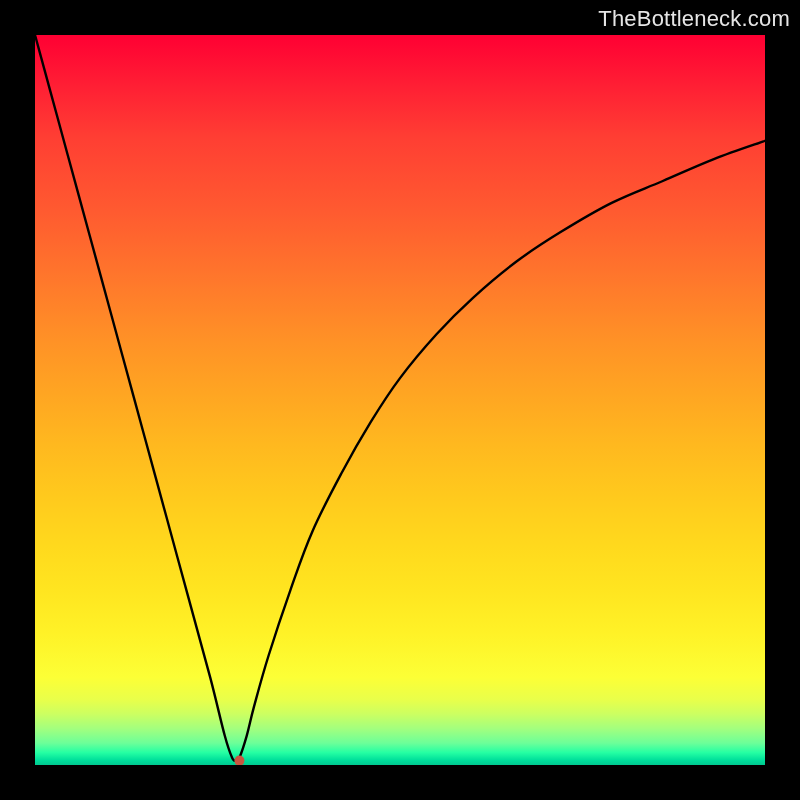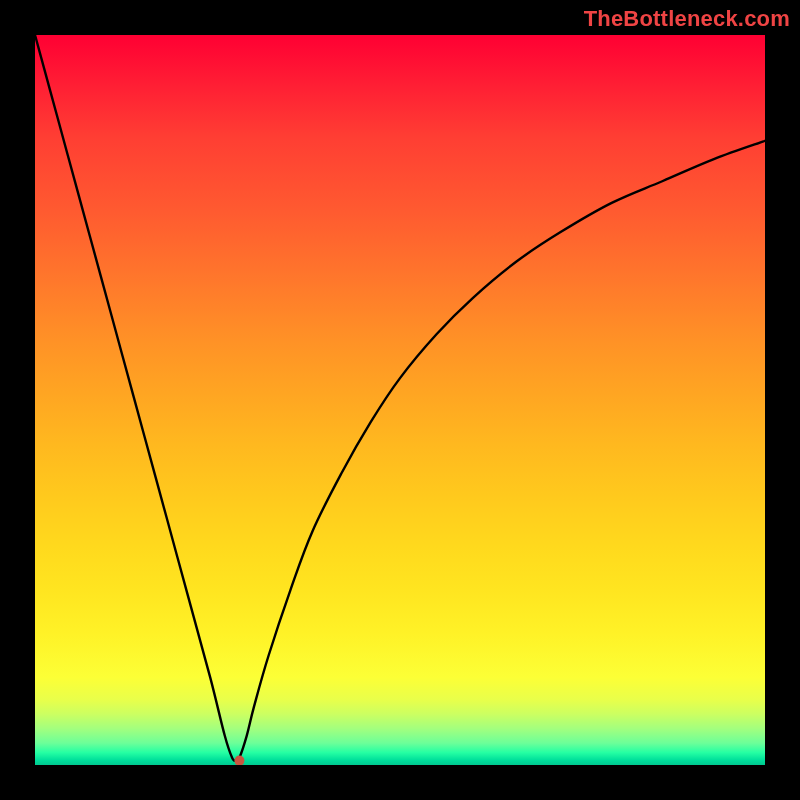--- a/index.html
+++ b/index.html
@@ -34,23 +34,23 @@
     left: 0;
     top: 0;
     width: 730px;
     height: 730px;
     pointer-events: none;
   }
   .watermark {
     position: absolute;
     top: 6px;
     right: 10px;
-    color: #ef4444;
+    color: #e5e5e5;
     font-size: 22px;
-    font-weight: 700;
+    font-weight: 400;
     letter-spacing: 0.2px;
   }
   .curve path, .curve circle {
     vector-effect: non-scaling-stroke;
   }
 </style>
 </head>
 <body>
 
 <div class="frame">

